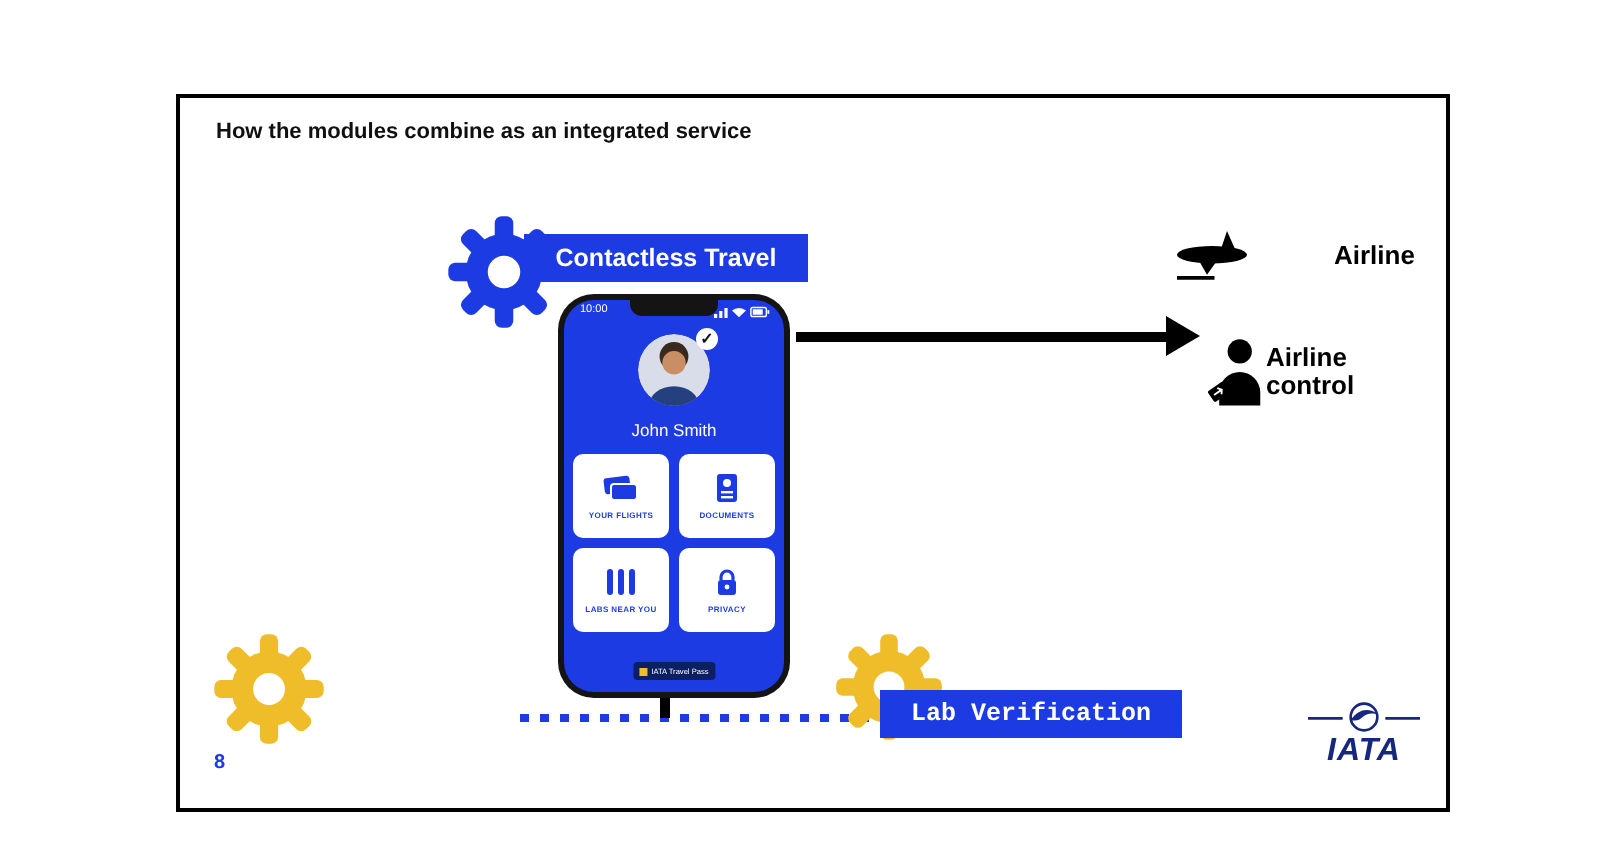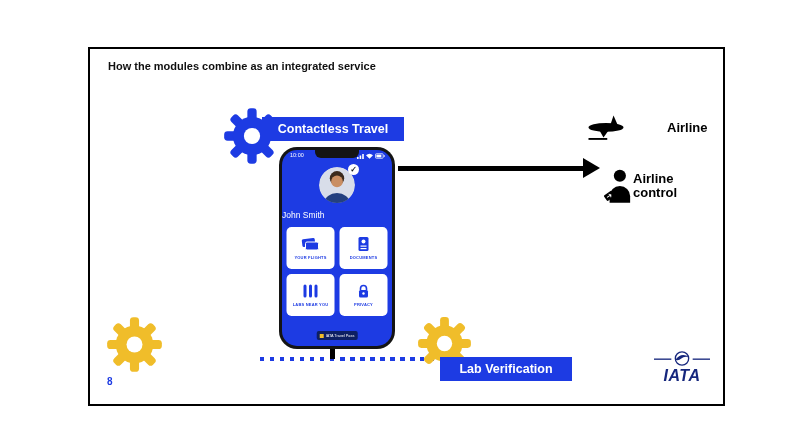--- a/index.html
+++ b/index.html
@@ -19,38 +19,38 @@
   .gear{position:absolute;z-index:1;}
   .gear svg{display:block;width:100%;height:100%;}
   .gear-ct{left:133px;top:58px;width:58px;height:58px;color:var(--blue);}
   .gear-lr{left:16px;top:267px;width:57px;height:57px;color:var(--yellow);}
   .gear-lv{left:327px;top:267px;width:55px;height:55px;color:var(--yellow);}
 
   .module-label{position:absolute;background:var(--blue);color:#fff;font-weight:bold;
     font-size:12.5px;display:flex;align-items:center;justify-content:center;z-index:2;}
   .lbl-ct{left:172px;top:68px;width:142px;height:24px;}
   .lbl-lr{left:37px;top:296px;width:130px;height:24px;}
-  .lbl-lv{left:350px;top:308px;width:132px;height:24px;}
+  .lbl-lv{left:350px;top:296px;width:151px;height:24px;font-family:Liberation Mono, monospace;}
 
   
   .phone{position:absolute;left:189px;top:98px;width:116px;height:202px;background:#141414;
          border-radius:18px;z-index:3;}
   .screen{position:absolute;left:3px;top:3px;right:3px;bottom:3px;background:var(--blue);
           border-radius:15px;overflow:hidden;}
   .notch{position:absolute;left:50%;transform:translateX(-50%);top:0;width:44px;height:8px;
          background:#141414;border-radius:0 0 6px 6px;}
   .sb-time{position:absolute;left:8px;top:2px;color:#fff;font-size:5.5px;}
   .sb-icons{position:absolute;right:7px;top:3px;display:flex;gap:2px;align-items:center;}
   .avatar{position:absolute;top:17px;left:50%;transform:translateX(-50%);width:36px;height:36px;
           border-radius:50%;overflow:hidden;}
   .avatar svg{display:block;width:100%;height:100%;}
   .vbadge{position:absolute;top:14px;left:50%;margin-left:11px;width:11px;height:11px;background:#fff;
           border-radius:50%;color:#10131c;font-size:8px;line-height:11px;text-align:center;
           font-weight:bold;z-index:2;}
-  .uname{position:absolute;top:60px;width:100%;text-align:left;color:#fff;font-size:8.5px;}
+  .uname{position:absolute;top:60px;width:100%;text-align:center;color:#fff;font-size:8.5px;}
   .tiles{position:absolute;top:77px;left:50%;transform:translateX(-50%);display:grid;
          grid-template-columns:48px 48px;gap:5px;}
   .tile{width:48px;height:42px;background:#fff;border-radius:5px;display:flex;flex-direction:column;
         align-items:center;justify-content:center;color:var(--blue);}
   .tile svg{display:block;}
   .tlabel{font-size:4px;font-weight:bold;margin-top:3px;letter-spacing:.2px;color:var(--blue);}
   .app-badge{position:absolute;bottom:6px;left:50%;transform:translateX(-50%);background:#0d1f63;
              border-radius:2px;height:9px;display:flex;align-items:center;gap:2px;padding:0 3px;
              color:#fff;font-size:3.8px;white-space:nowrap;}
   .ab-sq{width:4px;height:4px;background:var(--yellow);}

